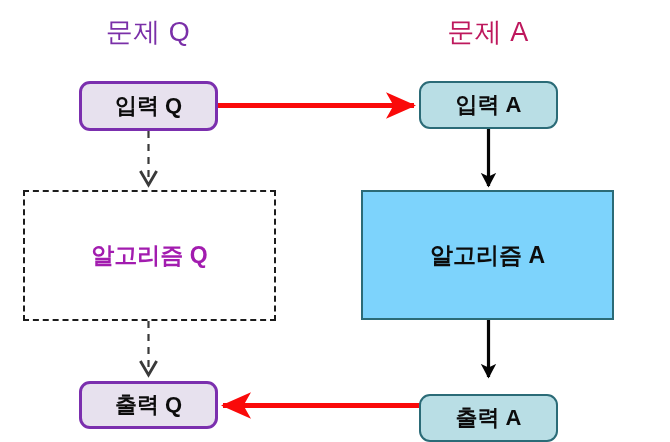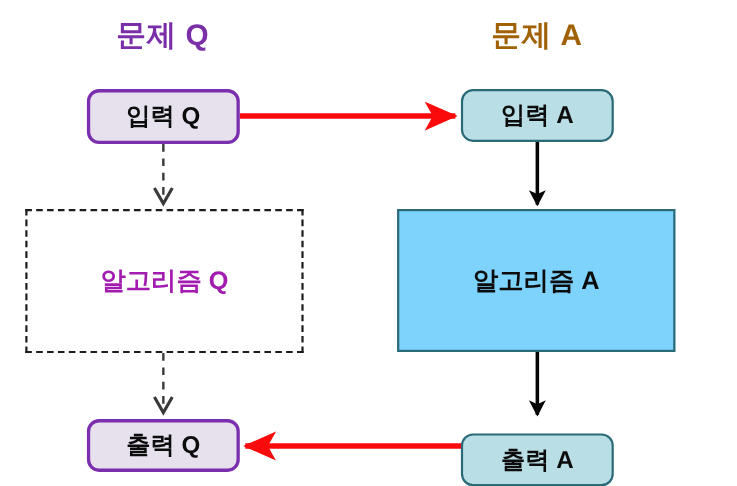--- a/index.html
+++ b/index.html
@@ -13,37 +13,37 @@
     height: 442px;
     background: #ffffff;
     overflow: hidden;
     font-family: "Liberation Sans", "DejaVu Sans", sans-serif;
   }
 
   
   .col-title {
     position: absolute;
     font-size: 27px;
-    font-weight: bold;
+    font-weight: normal;
     letter-spacing: 0.5px;
     text-align: center;
     white-space: nowrap;
     line-height: 1;
   }
   #title-q {
     left: 48px;
     top: 19px;
     width: 200px;
     color: #7a2fa8;
   }
   #title-a {
     left: 388px;
     top: 19px;
     width: 200px;
-    color: #a16207;
+    color: #be185d;
   }
 
   
   .node {
     position: absolute;
     box-sizing: border-box;
     display: flex;
     align-items: center;
     justify-content: center;
     text-align: right;

